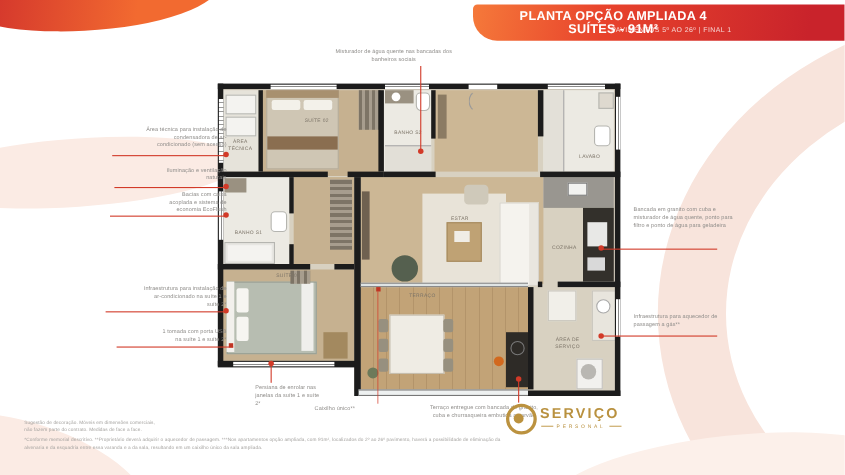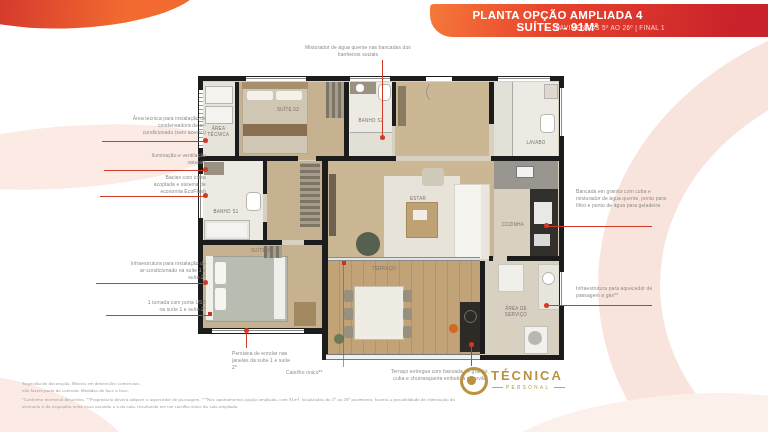--- a/index.html
+++ b/index.html
@@ -227,21 +227,21 @@
     <div class="foot-line">Sugestão de decoração. Móveis em dimensões comerciais,</div>
     <div class="foot-line">não fazem parte do contrato. Medidas de face a face.</div>
     <div class="foot-line" style="margin-top:3px;">*Conforme memorial descritivo. **Proprietário deverá adquirir o aquecedor de passagem. ***Nos apartamentos opção ampliada, com 91m², localizados do 2º ao 26º pavimento, haverá a possibilidade de eliminação da</div>
     <div class="foot-line">alvenaria e da esquadria entre essa varanda e a da sala, resultando em um caixilho único da sala ampliada.</div>
   </div>
 
   <div class="logo">
     <div class="logo-icon">
         <i></i>
       </div>
-    <div class="logo-name">TÉCNICA</div>
+    <div class="logo-name">SERVIÇO</div>
     <div class="logo-tag">
       <span class="tl-line"></span>
       <b>PERSONAL</b>
       <span class="tl-line"></span>
     </div>
   </div>
 
 </div>
 
 </body></html>

